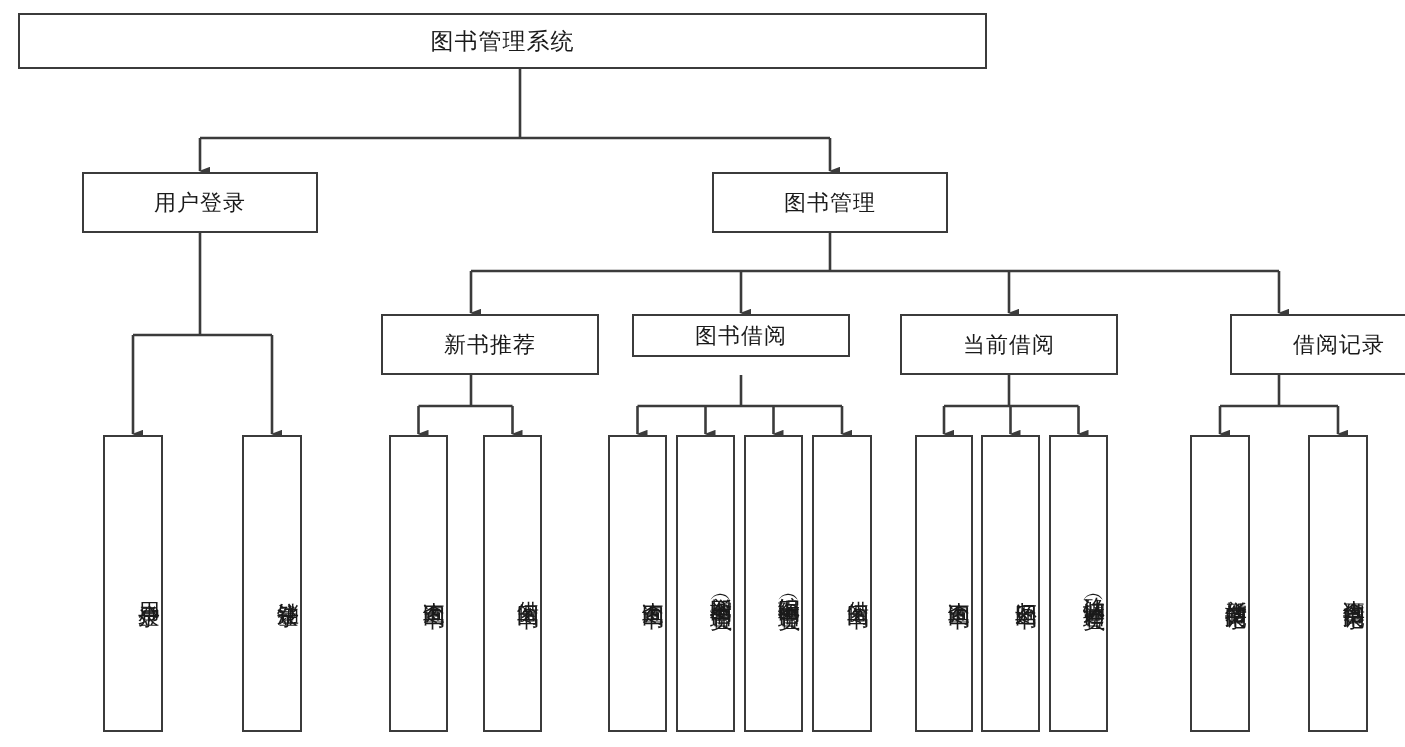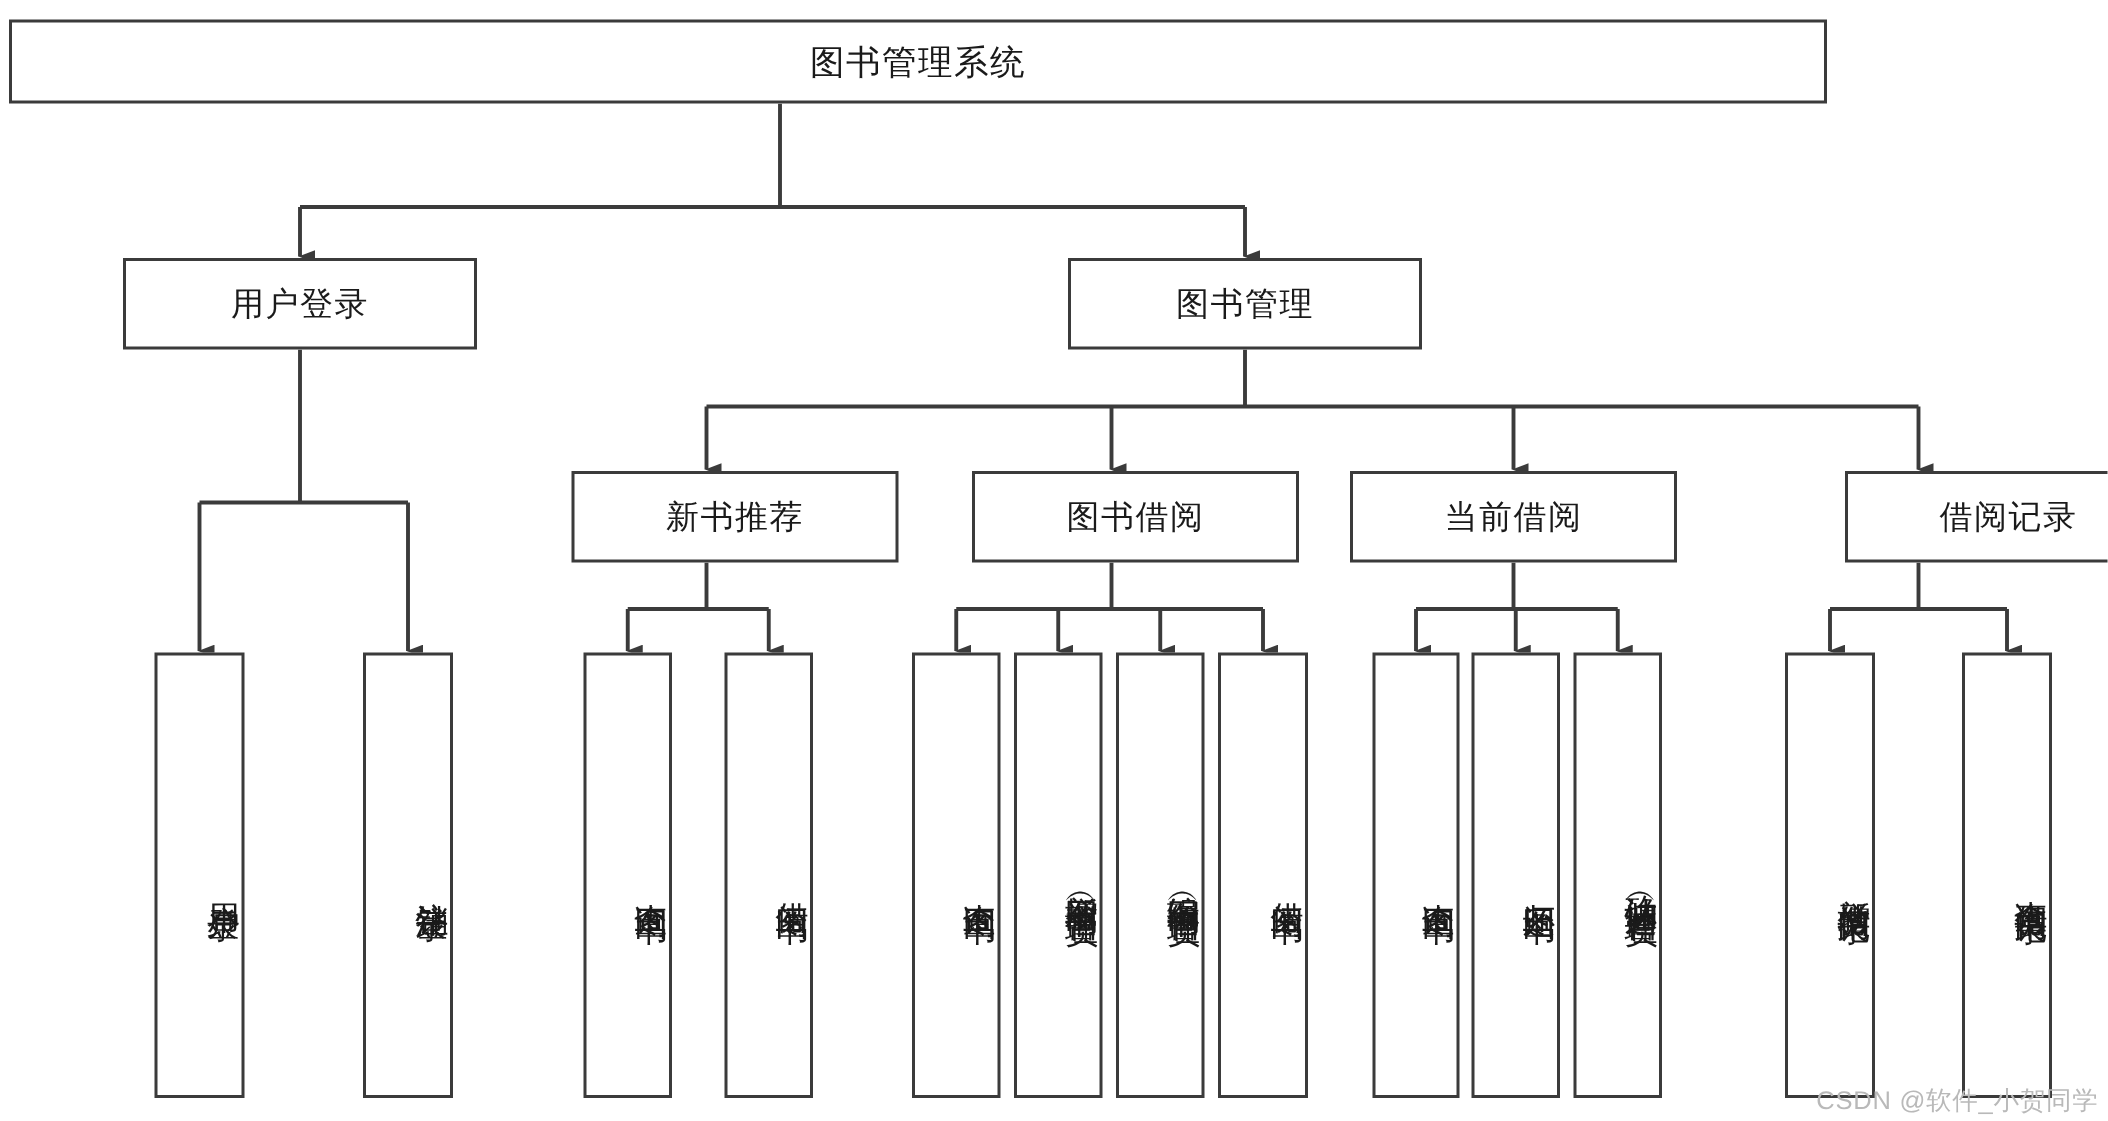--- a/index.html
+++ b/index.html
@@ -108,33 +108,33 @@
         <line x1="1010.5" y1="406" x2="1010.5" y2="434" stroke="#3b3b3b" stroke-width="2.6" marker-end="url(#arrow)"></line>
         <line x1="1078.5" y1="406" x2="1078.5" y2="434" stroke="#3b3b3b" stroke-width="2.6" marker-end="url(#arrow)"></line>
         <line x1="1279" y1="375" x2="1279" y2="406" stroke="#3b3b3b" stroke-width="2.6"></line>
         <line x1="1220" y1="406" x2="1338" y2="406" stroke="#3b3b3b" stroke-width="2.6"></line>
         <line x1="1220" y1="406" x2="1220" y2="434" stroke="#3b3b3b" stroke-width="2.6" marker-end="url(#arrow)"></line>
         <line x1="1338" y1="406" x2="1338" y2="434" stroke="#3b3b3b" stroke-width="2.6" marker-end="url(#arrow)"></line>
       </g>
   </svg>
 
   <div id="node-layer">
-      <div class="node horizontal root" style="left: 6px; top: 13px; width: 1212px; height: 56px;">
+      <div class="node horizontal root" style="left: 18px; top: 13px; width: 969px; height: 56px;">
         <span class="node-label">图书管理系统</span>
       </div>
       <div class="node horizontal" style="left: 82px; top: 172px; width: 236px; height: 61px;">
         <span class="node-label">用户登录</span>
       </div>
       <div class="node horizontal" style="left: 712px; top: 172px; width: 236px; height: 61px;">
         <span class="node-label">图书管理</span>
       </div>
       <div class="node horizontal" style="left: 362px; top: 314px; width: 218px; height: 61px; margin-left: 19px;">
         <span class="node-label">新书推荐</span>
       </div>
-      <div class="node horizontal" style="left: 648px; top: 314px; width: 218px; height: 61px;">
+      <div class="node horizontal" style="left: 632px; top: 314px; width: 218px; height: 43px;">
         <span class="node-label">图书借阅</span>
       </div>
       <div class="node horizontal" style="left: 900px; top: 314px; width: 218px; height: 61px;">
         <span class="node-label">当前借阅</span>
       </div>
       <div class="node horizontal" style="left: 1230px; top: 314px; width: 218px; height: 61px;">
         <span class="node-label">借阅记录</span>
       </div>
       <div class="node vertical" style="left: 103px; top: 435px; width: 60px; height: 297px;">
         <span class="node-label">用户登录</span>
@@ -170,14 +170,13 @@
         <span class="node-label">确认归还（管理员）</span>
       </div>
       <div class="node vertical" style="left: 1190px; top: 435px; width: 60px; height: 297px;">
         <span class="node-label">新增借阅记录</span>
       </div>
       <div class="node vertical" style="left: 1308px; top: 435px; width: 60px; height: 297px;">
         <span class="node-label">查询借阅记录</span>
       </div>
     </div>
 
-  <div class="watermark">CSDN @软件_小贺同学</div>
 </div>
 
 </body></html>

